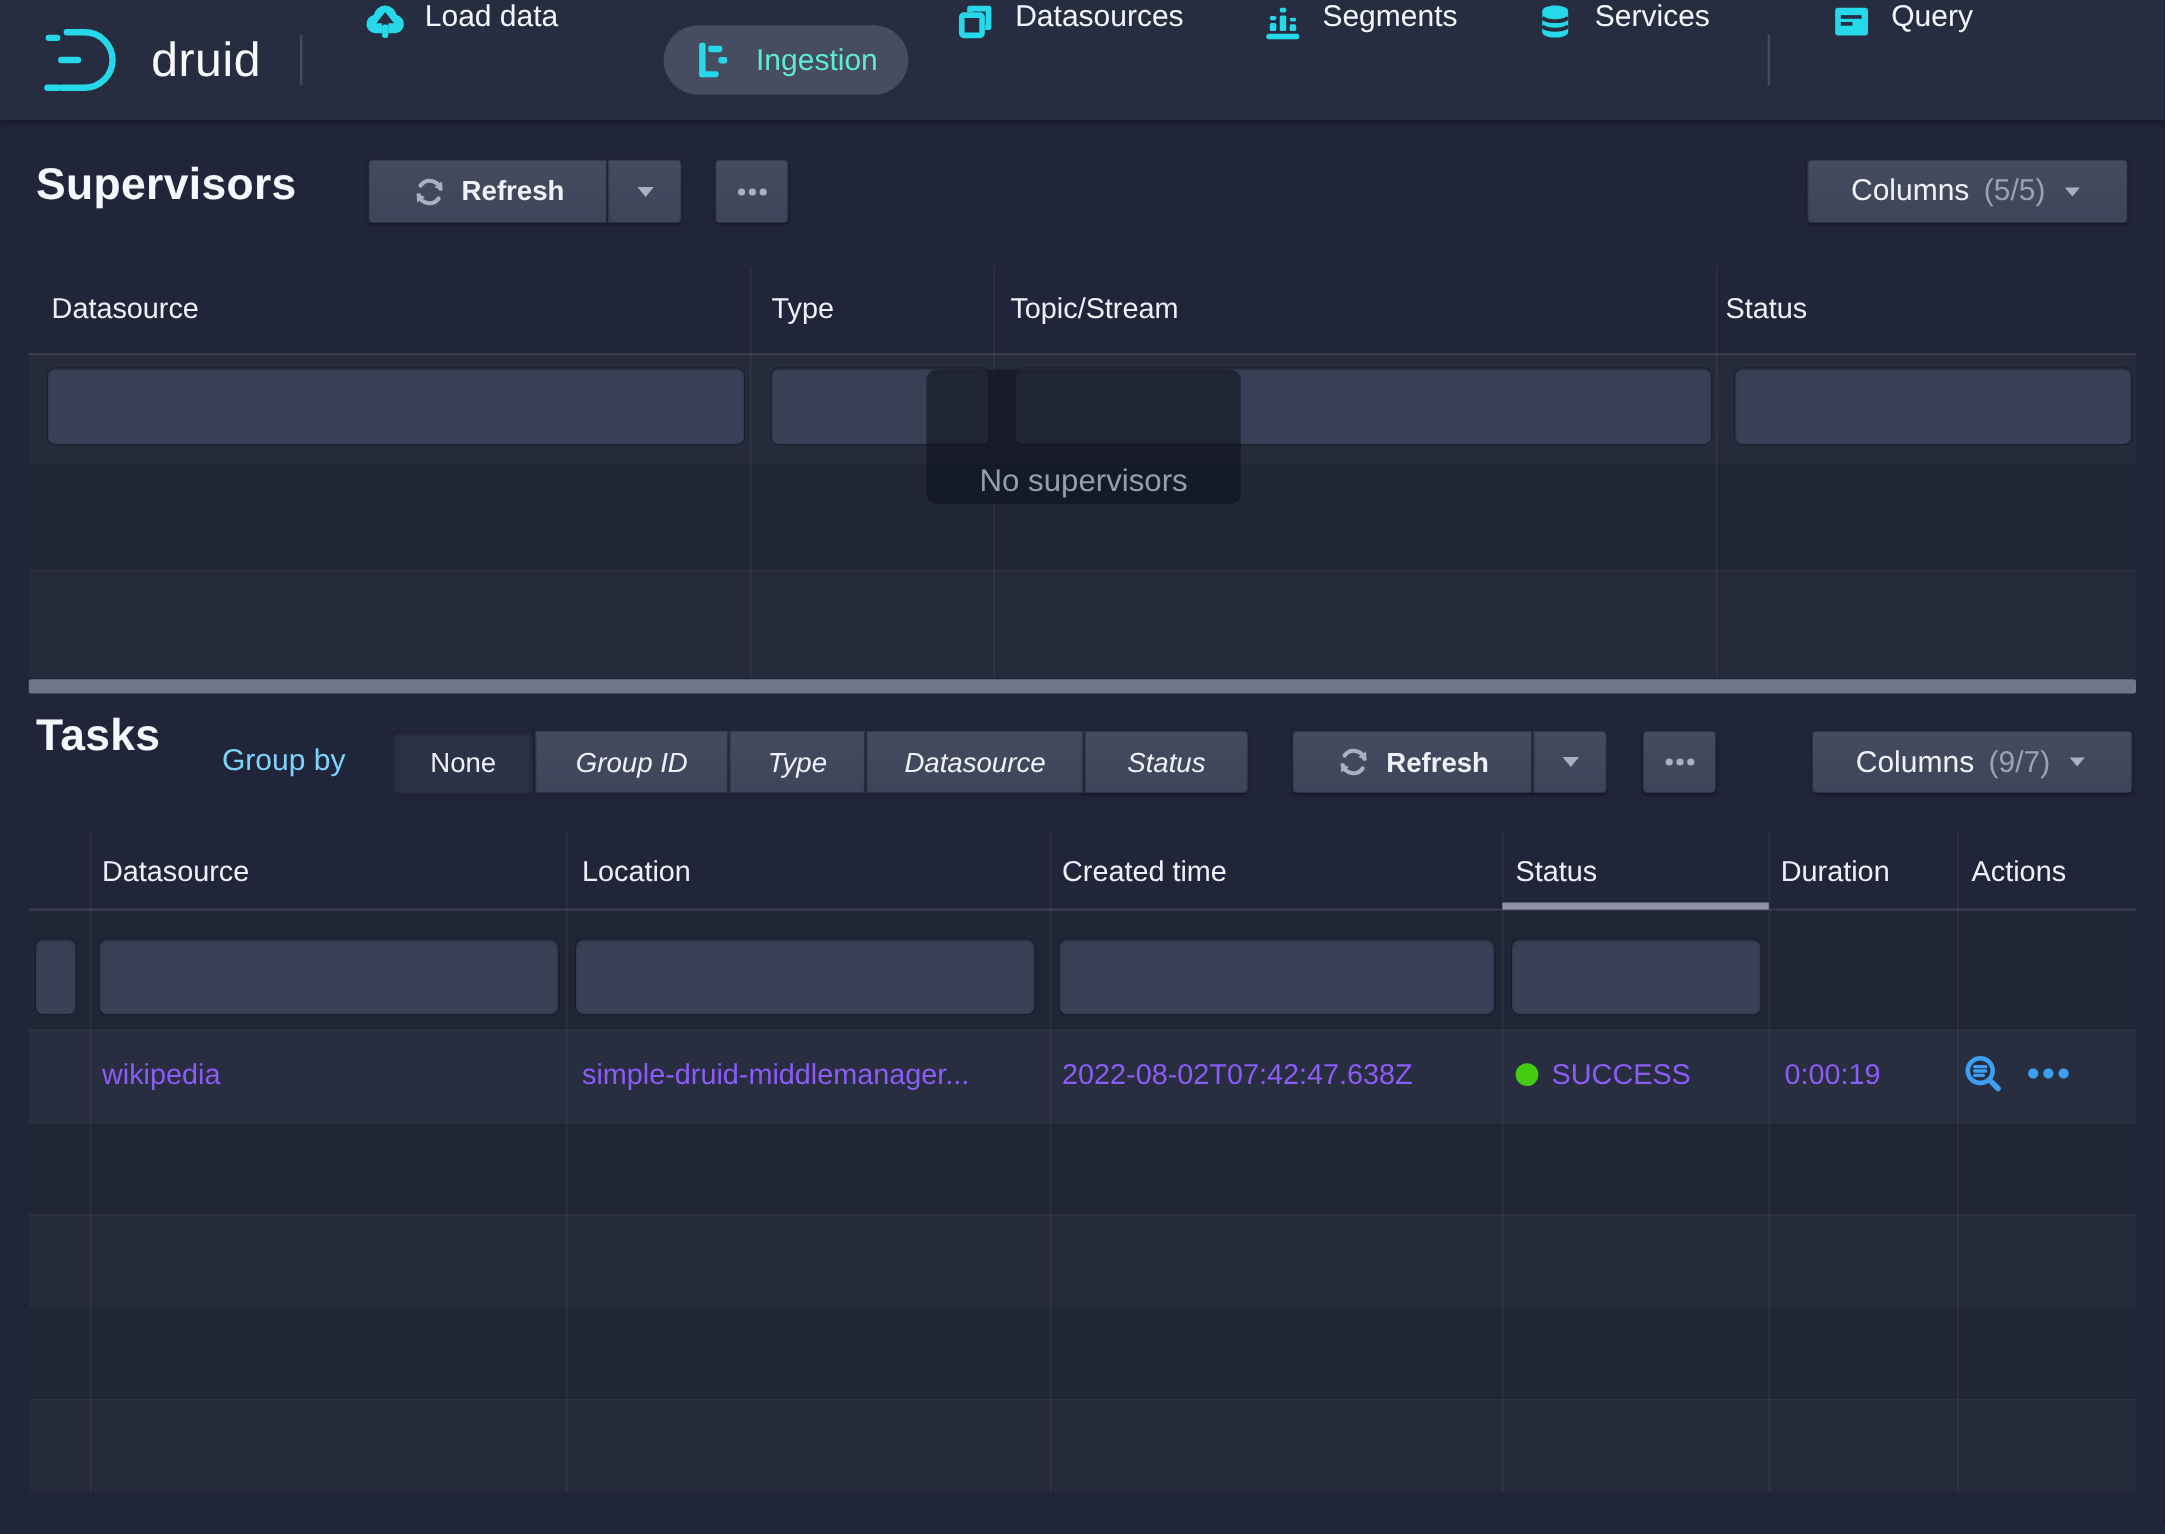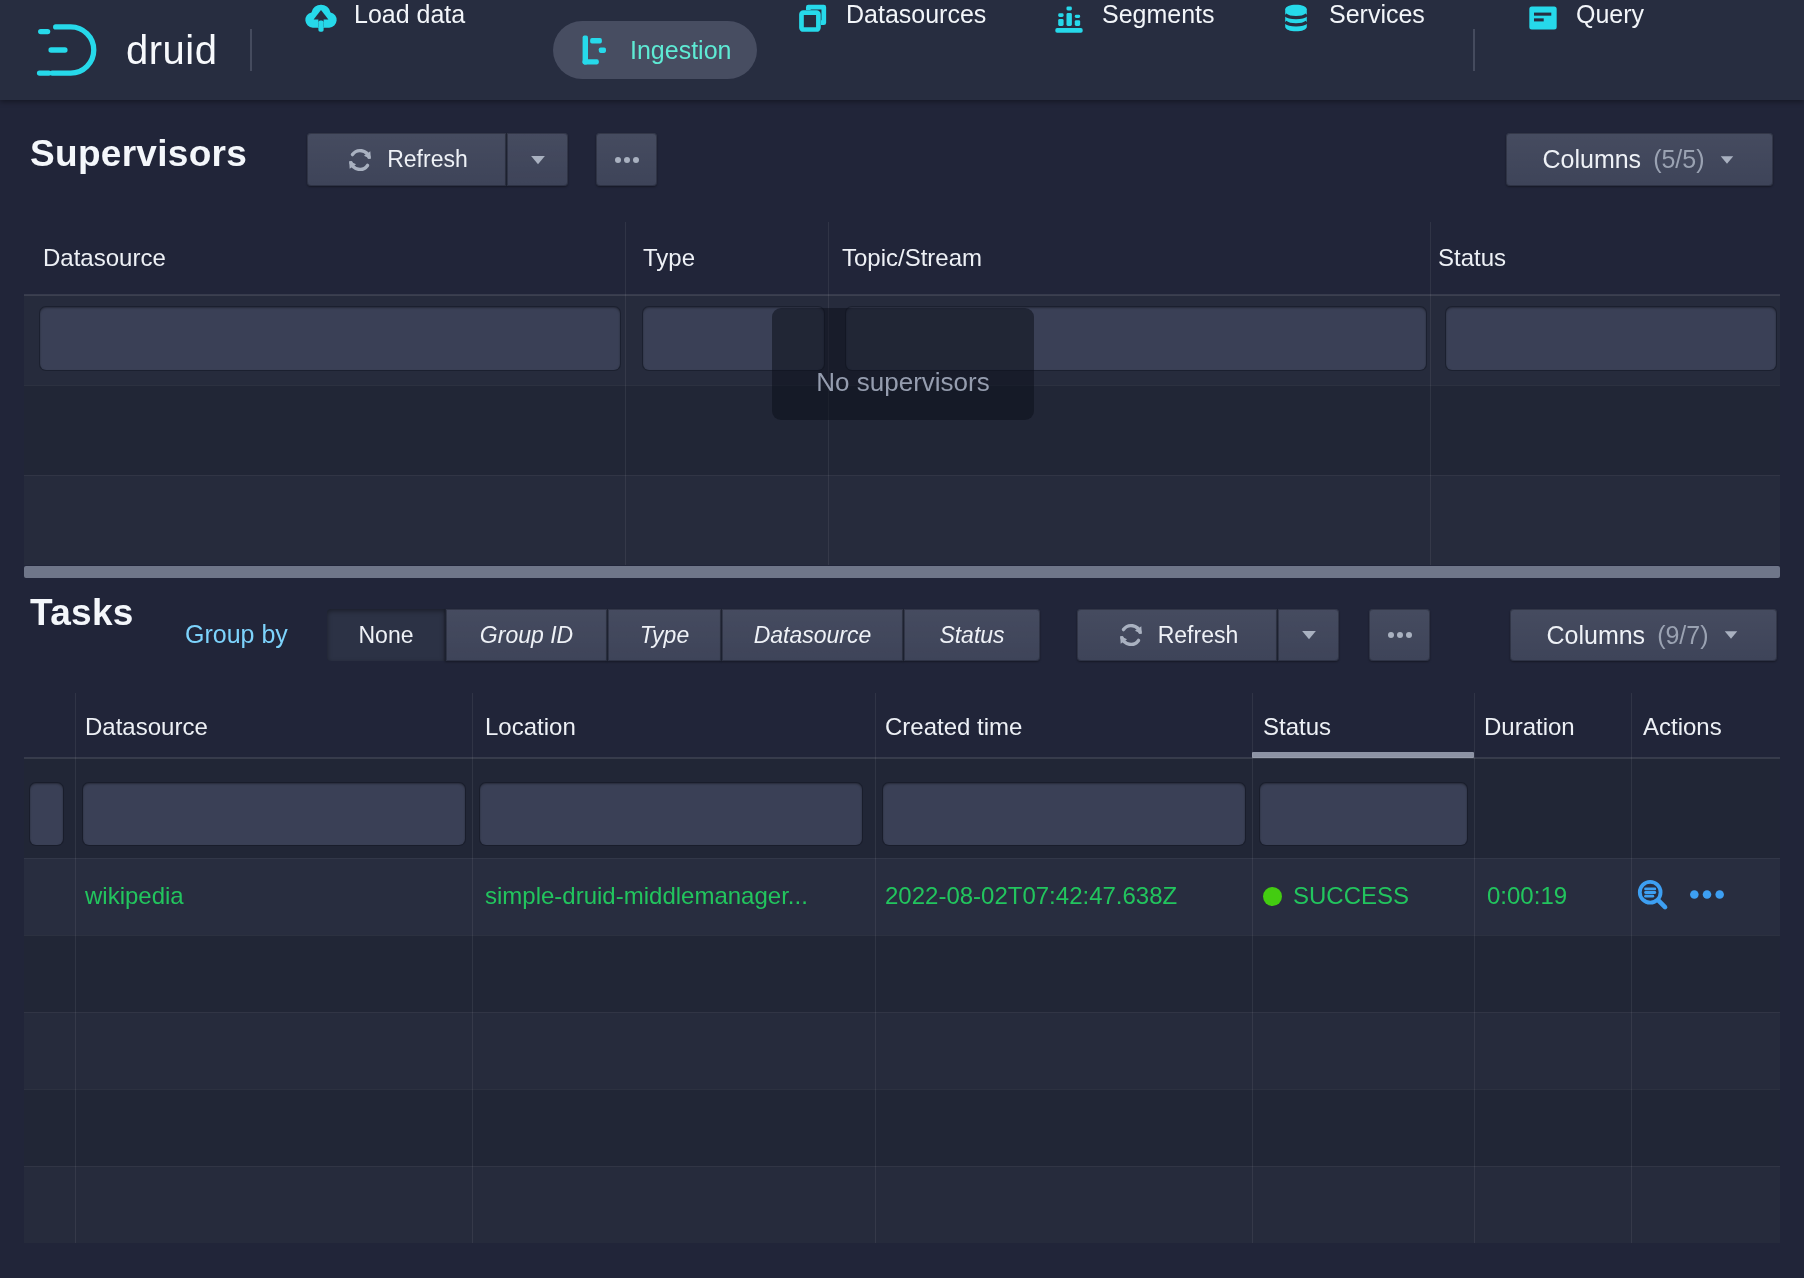--- a/index.html
+++ b/index.html
@@ -27,46 +27,46 @@
 
   
   .sec-title{position:absolute;font-size:37px;font-weight:700;color:#f4f7fb;letter-spacing:.3px;}
   .btn{position:absolute;background:linear-gradient(rgba(255,255,255,0.04),rgba(255,255,255,0)) ,#3e4459;
        background-color:var(--btn);border-radius:4px;display:flex;align-items:center;justify-content:center;
        color:var(--text);font-size:23px;box-shadow:0 1px 2px rgba(0,0,0,.35), inset 0 0 0 1px rgba(16,20,32,.35);
        cursor:pointer;gap:12px;}
   .split{display:flex;position:absolute;}
   .split .btn{position:static;}
   .split .caret-part{border-radius:0 4px 4px 0;border-left:1px solid rgba(14,18,30,.7);}
-  .split .main-part{border-radius:4px 0 0 4px;}
+  .split .main-part{border-radius:4px 0 0 4px;font-weight:bold;}
   .count{color:var(--text-dim);}
   .grp{position:absolute;display:flex;}
   .grp .btn{position:static;border-radius:0;}
   .grp .btn:first-child{border-radius:4px 0 0 4px;}
   .grp .btn:last-child{border-radius:0 4px 4px 0;}
   .grp .btn + .btn{border-left:1px solid rgba(14,18,30,.7);font-style:italic;}
   .btn.active{background:var(--btn-dark);box-shadow:inset 0 2px 5px rgba(0,0,0,.4);}
   .lbl{font-size:25px;color:#7dd3fc;position:absolute;}
 
   
   .tbl{position:absolute;}
   .hdr{position:absolute;font-size:24px;color:#edf0f5;white-space:nowrap;cursor:pointer;}
   .vline{position:absolute;width:1px;background:var(--divider);top:0;}
   .hline{position:absolute;left:0;height:1px;background:var(--line);}
   .hdr-border{position:absolute;left:0;height:2px;background:rgba(255,255,255,0.10);}
   .rowband{position:absolute;left:0;width:100%;}
   .flt{position:absolute;background:var(--input);border:none;border-radius:6px;outline:none;
        box-shadow:inset 0 1px 2px rgba(0,0,0,.35), 0 0 0 1px rgba(15,19,31,.45);color:var(--text);
        font-size:22px;padding:0 14px;}
-  .cell{position:absolute;font-size:24px;color:#22c55e;white-space:nowrap;}
+  .cell{position:absolute;font-size:24px;color:#8b5cf6;white-space:nowrap;}
   .ellip{overflow:hidden;text-overflow:ellipsis;}
   .scrollbar-h{position:absolute;background:#6f7689;border-radius:2px;cursor:pointer;}
   .empty-overlay{position:absolute;left:772px;top:308px;width:262px;height:112px;border-radius:9px;
                  background:rgba(13,17,28,0.55);display:flex;align-items:flex-end;justify-content:center;
-                 padding-bottom:22px;z-index:3;}
+                 padding-bottom:4px;z-index:3;}
   .empty-overlay span{font-size:26px;color:#959daf;}
   .status-dot{display:inline-block;width:19px;height:19px;border-radius:50%;background:var(--green);
               margin-right:11px;vertical-align:-2px;}
   .actions{position:absolute;display:flex;align-items:center;gap:19px;}
   .actions svg{cursor:pointer;}
 </style>
 </head>
 <body>
 
 <div id="app">

